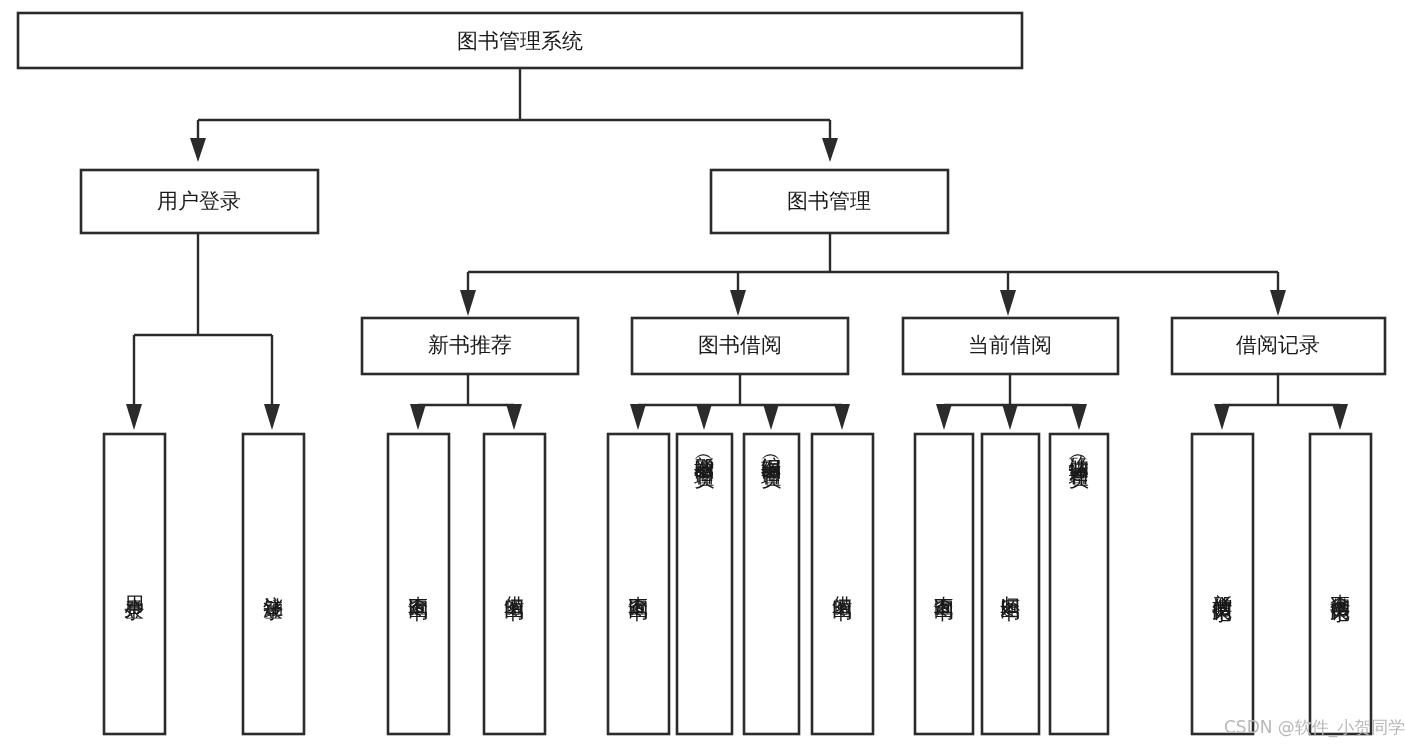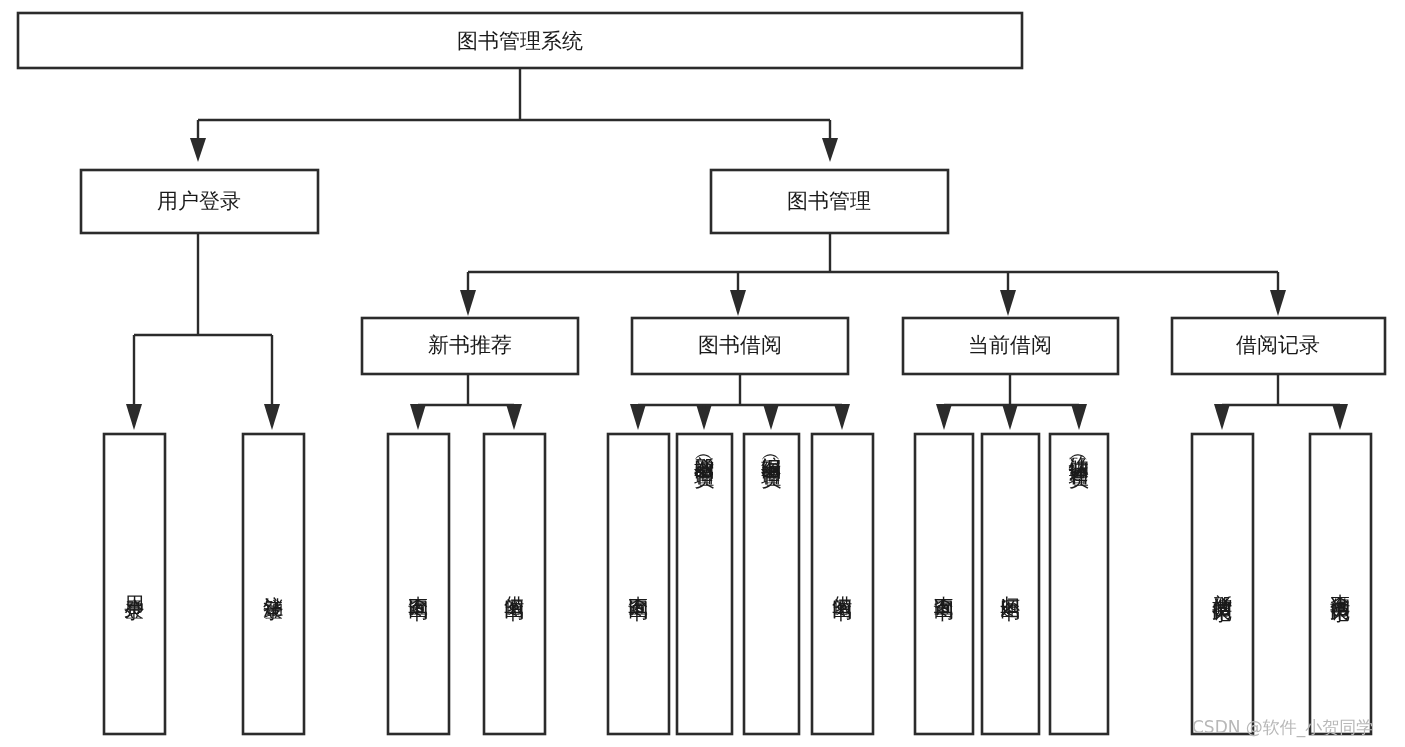--- a/index.html
+++ b/index.html
@@ -65,20 +65,21 @@
     pointer-events: none;
     user-select: none;
   }
   .watermark {
     position: absolute;
     font-family: "DejaVu Sans", "Liberation Sans", sans-serif;
     font-size: 17px;
     color: #b8b8b8;
     white-space: nowrap;
     user-select: none;
+    margin-left: 32px;
   }
 </style>
 </head>
 <body>
 
 <div id="diagram-root">
 
   <svg id="flow-svg" viewBox="0 0 1405 747">
 
     <g>

